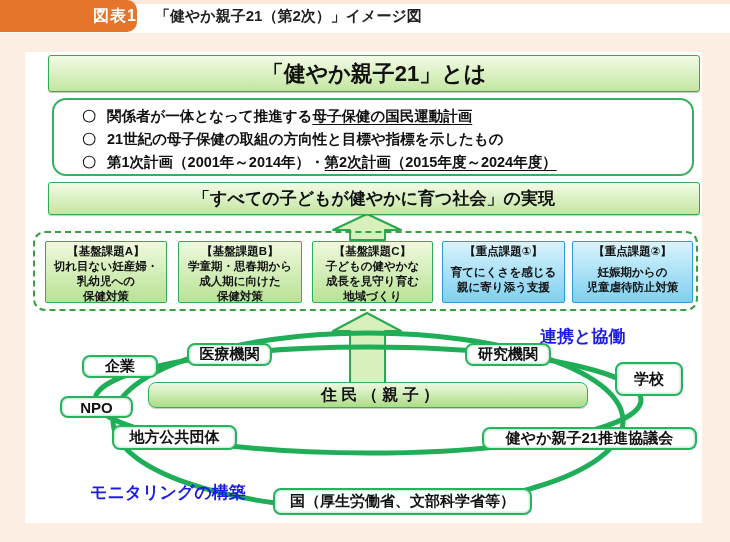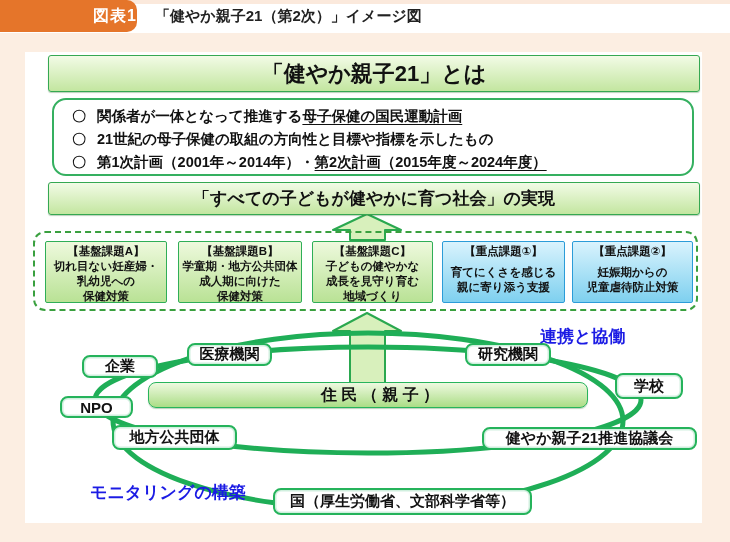--- a/index.html
+++ b/index.html
@@ -24,21 +24,21 @@
     border:1.5px solid #35a852;border-radius:3px;
     display:flex;align-items:center;justify-content:center;
     box-shadow:0 1px 1px rgba(60,120,60,.35);
   }
   .title-box{left:48px;top:55px;width:650px;height:35px;font-size:22px;font-weight:bold;}
   .realize-box{left:48px;top:182px;width:650px;height:31px;font-size:17px;font-weight:bold;}
 
   .bullet-box{
     position:absolute;left:52px;top:98px;width:642px;height:78px;background:#fff;
     border:2.5px solid #35b060;border-radius:14px;box-sizing:border-box;
-    padding:5px 0 0 18px;
+    padding:5px 0 0 28px;
   }
   .bullet-row{font-size:14.5px;font-weight:bold;line-height:23px;white-space:nowrap;}
   .bullet-row .marker{font-size:14px;margin-right:11px;}
   .u{text-decoration:underline;text-underline-offset:3px;}
 
   .dashed-box{
     position:absolute;left:33px;top:231px;width:665px;height:80px;box-sizing:border-box;
     border:2px dashed #3aa03f;border-radius:12px;
   }
   .task{
@@ -111,21 +111,21 @@
   <div class="dashed-box"></div>
 
   <div class="task green" style="left:45px;width:122px;">
     <div>【基盤課題A】</div>
     <div>切れ目ない妊産婦・</div>
     <div>乳幼児への</div>
     <div>保健対策</div>
   </div>
   <div class="task green" style="left:178px;width:124px;">
     <div>【基盤課題B】</div>
-    <div>学童期・地方公共団体</div>
+    <div>学童期・思春期から</div>
     <div>成人期に向けた</div>
     <div>保健対策</div>
   </div>
   <div class="task green" style="left:312px;width:121px;">
     <div>【基盤課題C】</div>
     <div>子どもの健やかな</div>
     <div>成長を見守り育む</div>
     <div>地域づくり</div>
   </div>
   <div class="task blue" style="left:442px;width:123px;">
@@ -144,21 +144,21 @@
   </div>
   <div class="node" style="left:187px;top:343px;width:85px;height:23px;">
     <span>医療機関</span>
   </div>
   <div class="node" style="left:465px;top:343px;width:86px;height:23px;">
     <span>研究機関</span>
   </div>
   <div class="node" style="left:60px;top:396px;width:73px;height:22px;">
     <span>NPO</span>
   </div>
-  <div class="node" style="left:615px;top:373px;width:68px;height:26px;">
+  <div class="node" style="left:615px;top:362px;width:68px;height:34px;">
     <span>学校</span>
   </div>
   <div class="node" style="left:98px;top:425px;width:125px;height:25px;margin-left:14px;">
     <span>地方公共団体</span>
   </div>
   <div class="node" style="left:482px;top:427px;width:215px;height:23px;">
     <span>健やか親子21推進協議会</span>
   </div>
   <div class="node" style="left:273px;top:488px;width:259px;height:27px;">
     <span>国（厚生労働省、文部科学省等）</span>

